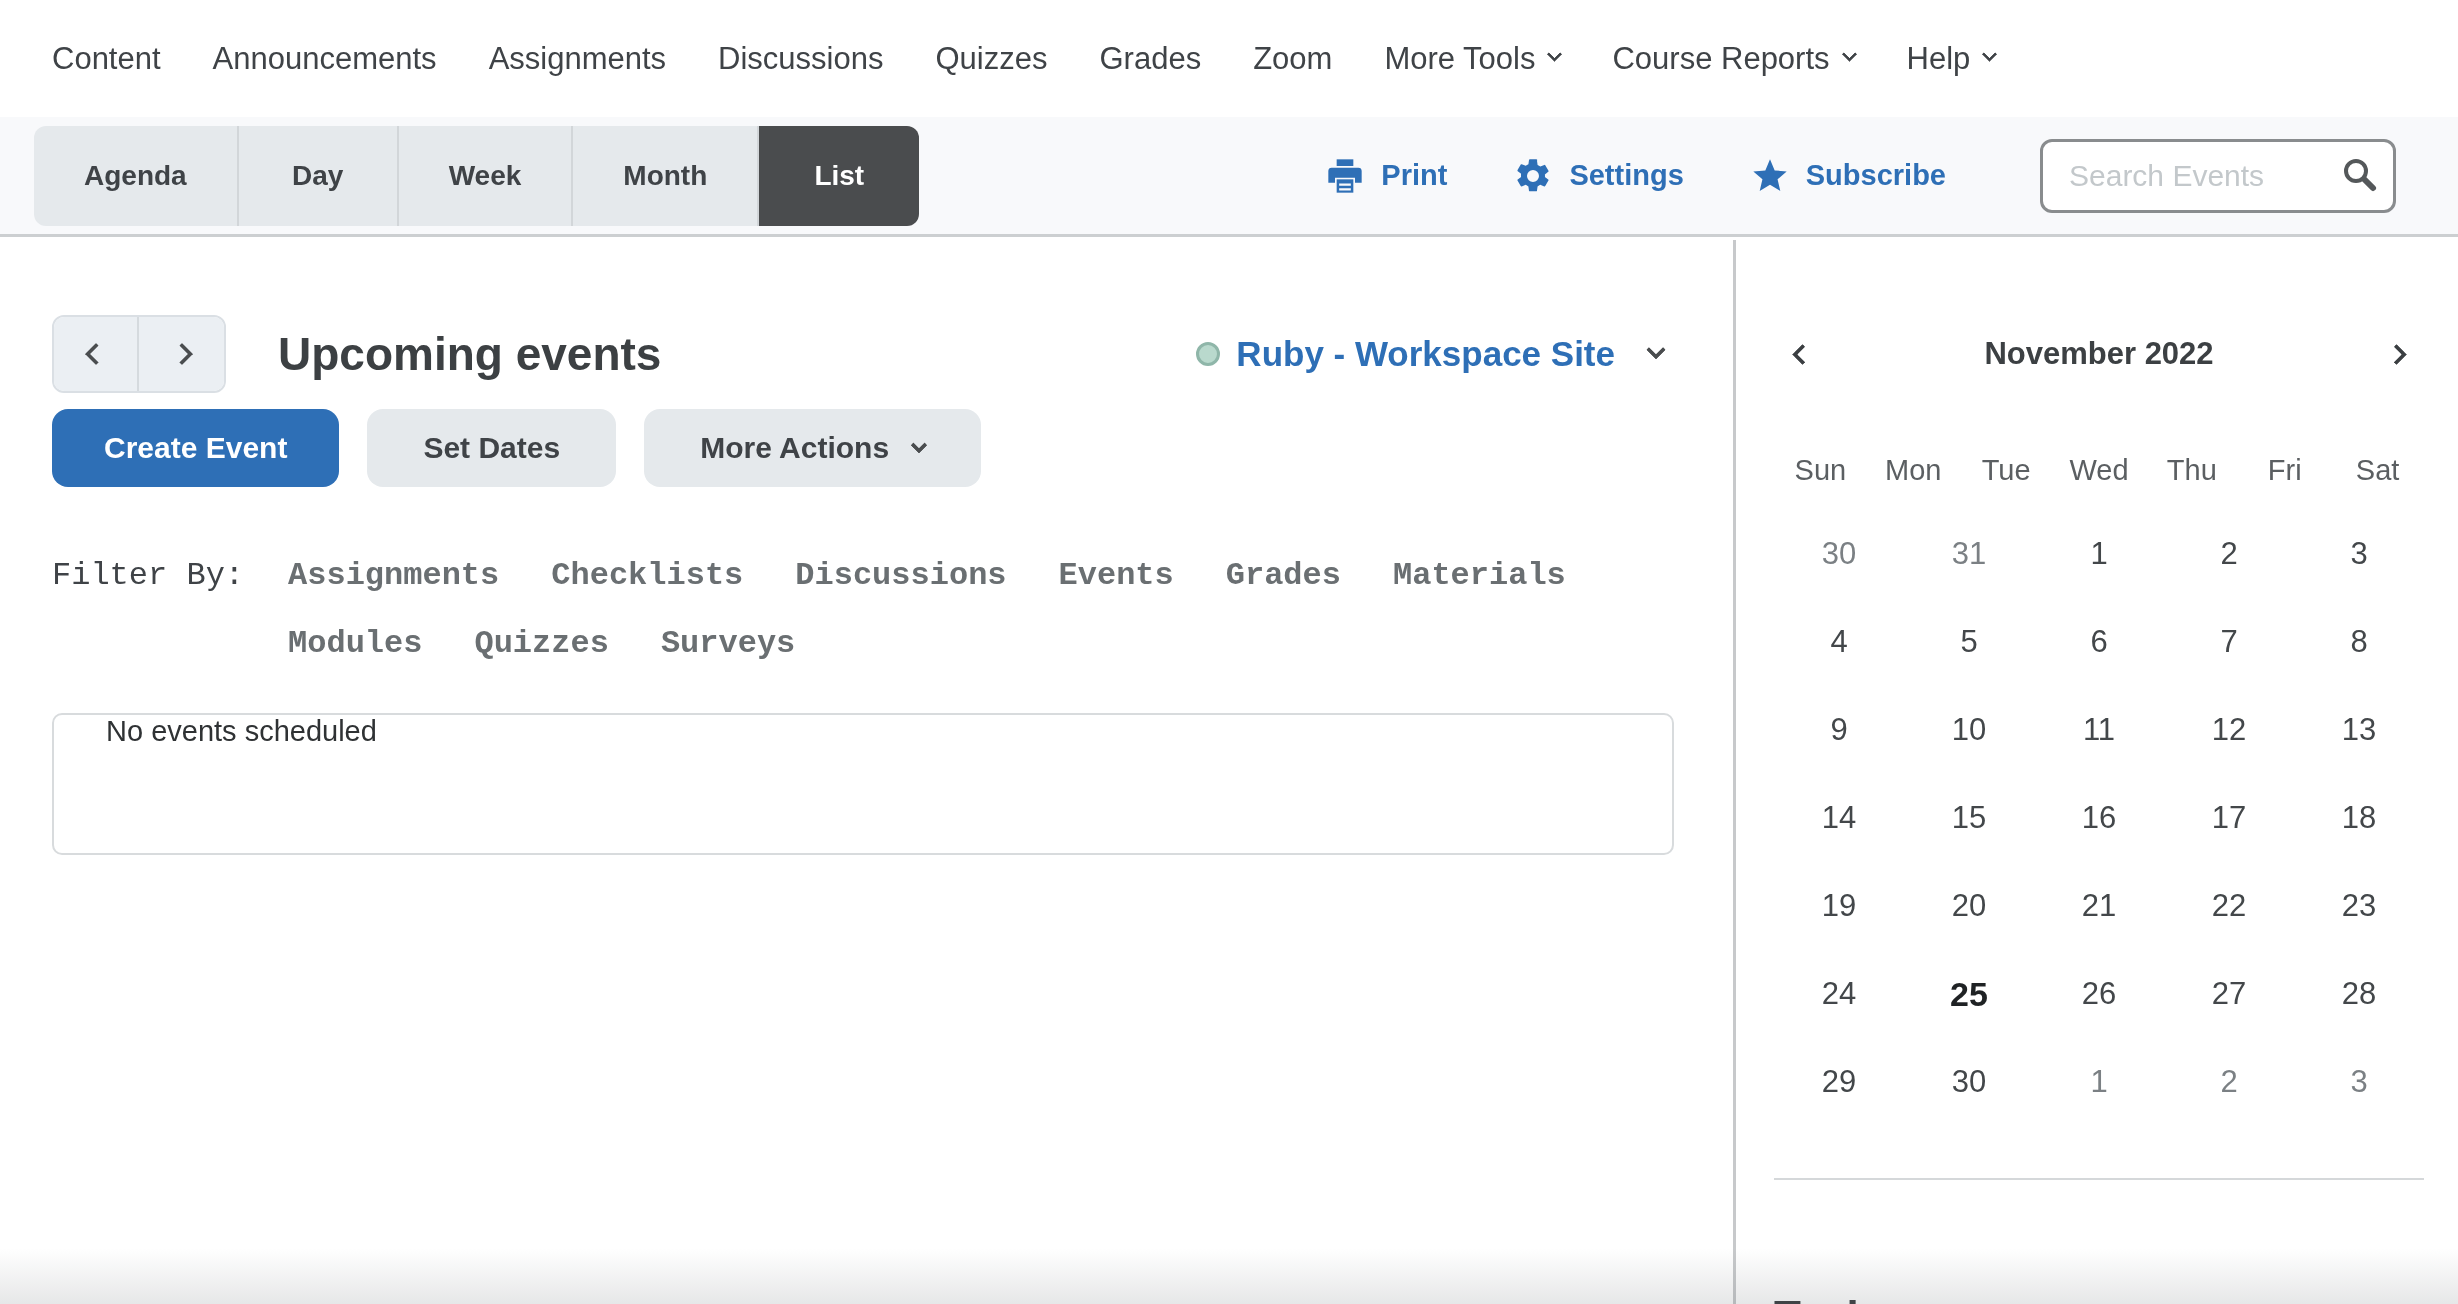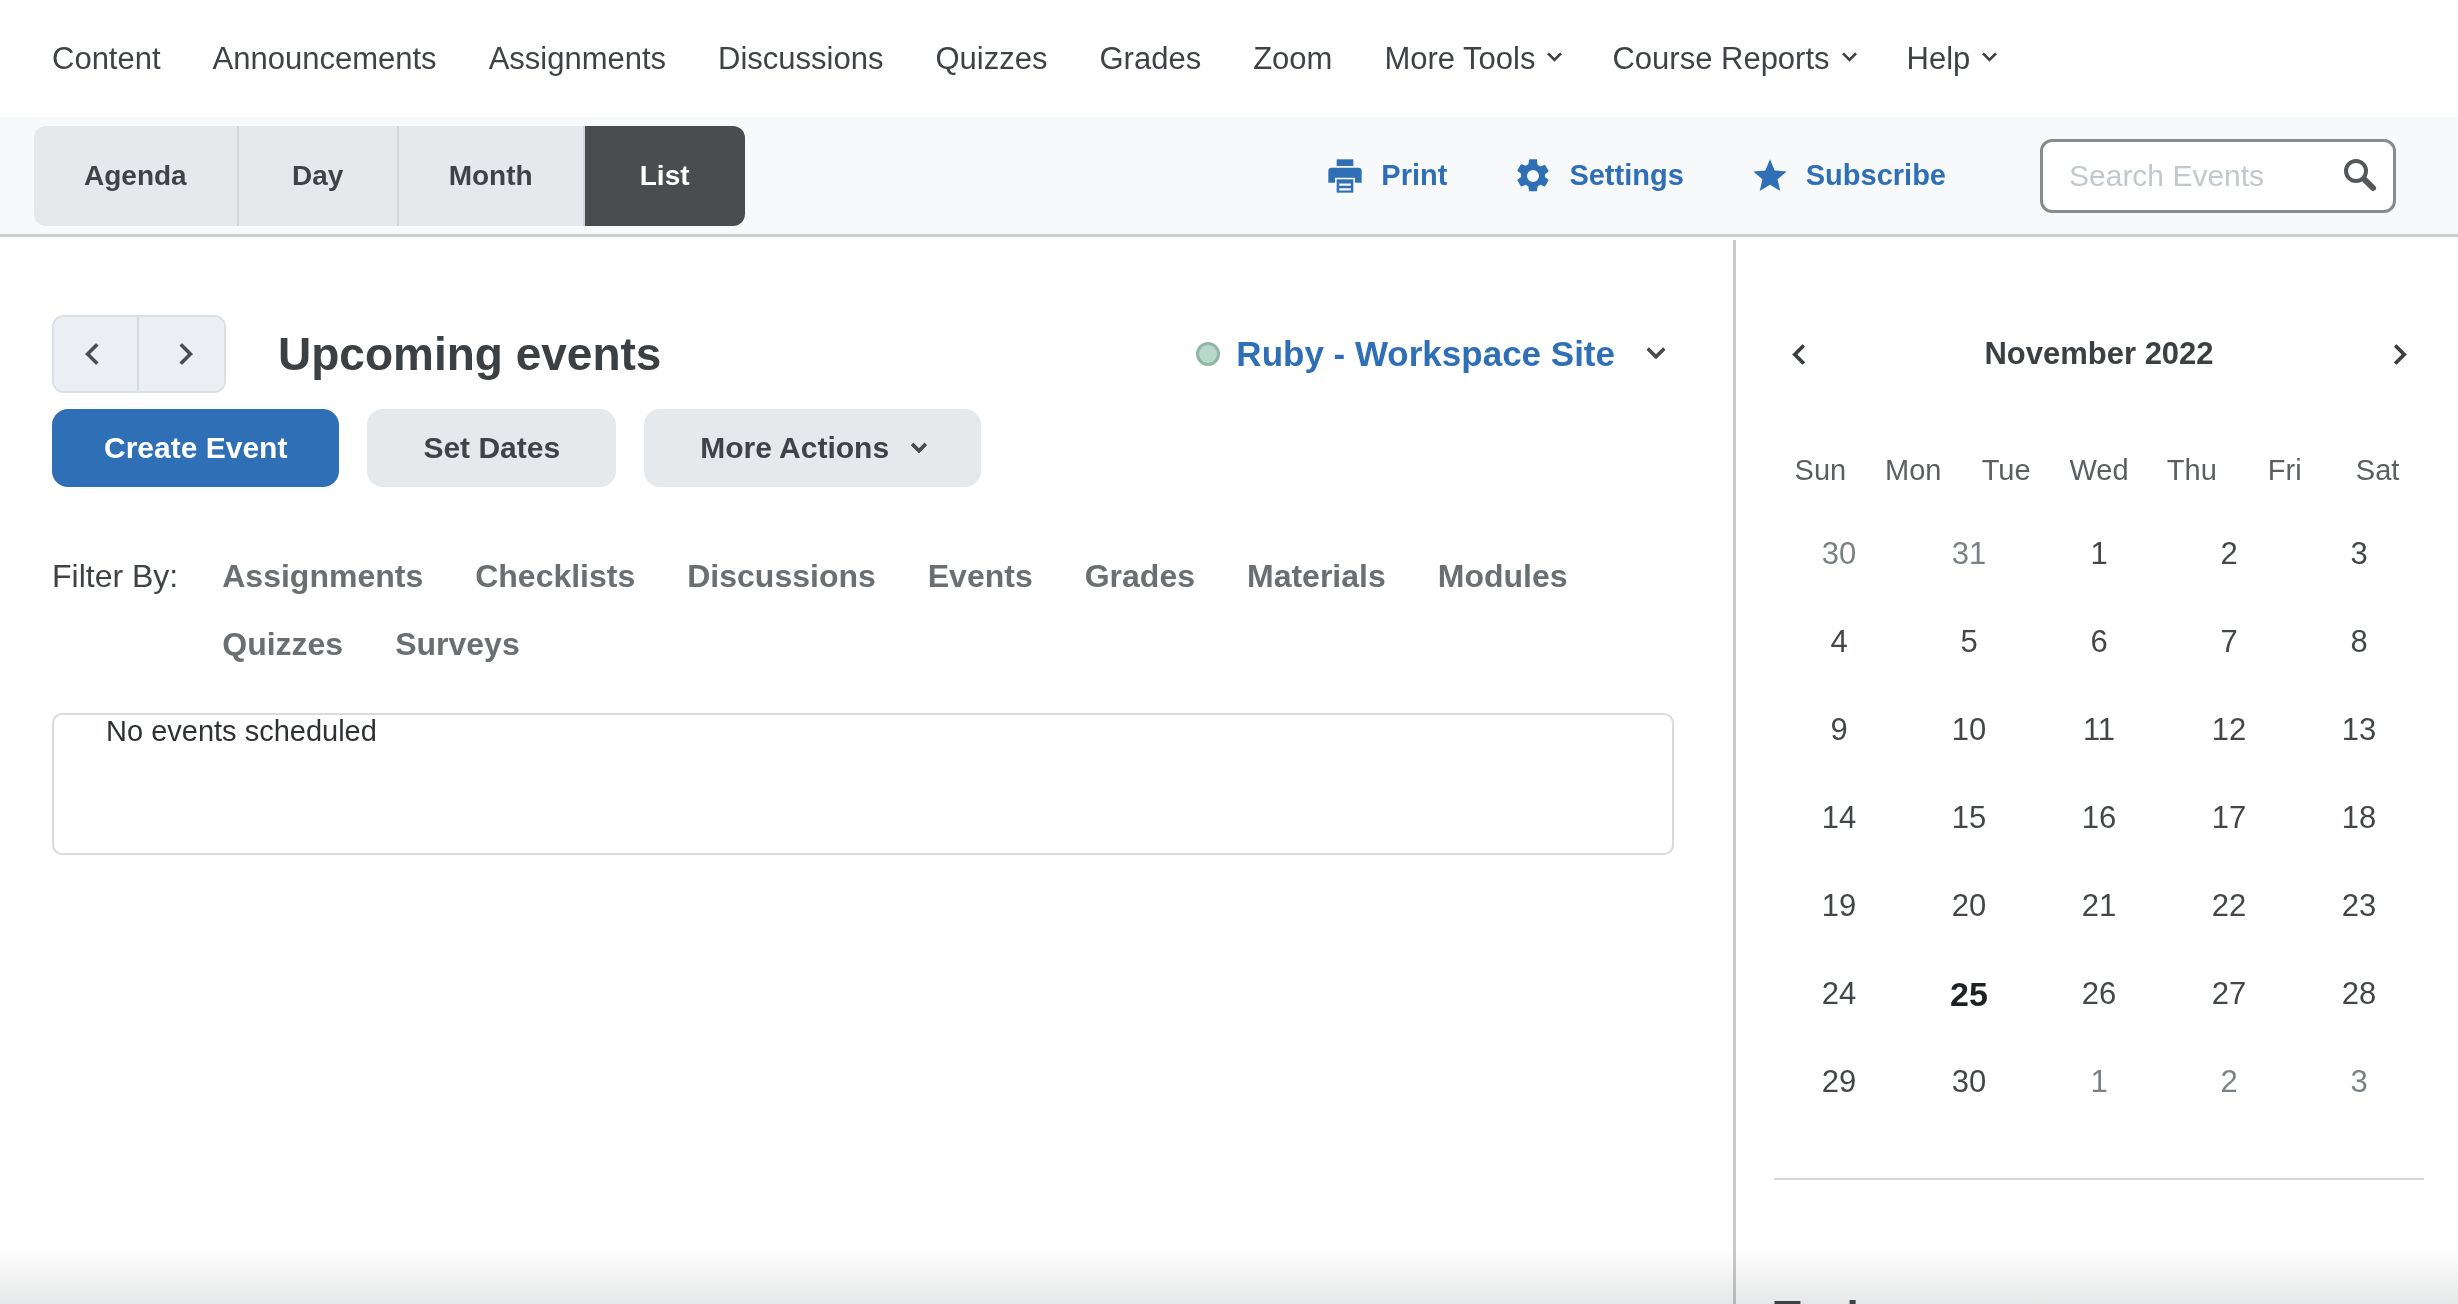--- a/index.html
+++ b/index.html
@@ -99,21 +99,21 @@
 
   .actions-row { display:flex; gap:28px; margin:16px 0 0 52px; }
   .btn {
     height:78px; border:none; border-radius:16px; font-size:30px; font-weight:bold;
     cursor:pointer; font-family:inherit; display:flex; align-items:center;
   }
   .btn-primary { background:#2e6fb6; color:#ffffff; padding:0 52px; }
   .btn-subtle  { background:#e5e9ec; color:#3f4347; padding:0 56px; }
   .btn-subtle .caret-down { margin-left:24px; color:#4a4d4f; width:12px; height:12px; }
 
-  .filter-row { display:flex; margin:66px 0 0 52px; align-items:flex-start; }
+  .filter-row { display:flex; margin:66px 0 0 52px; align-items:flex-start;font-family:Liberation Mono, monospace; }
   .filter-label { font-size:32px; color:#3f4347; margin-right:44px; line-height:46px; white-space:nowrap; }
   .filter-links { display:flex; flex-wrap:wrap; column-gap:52px; row-gap:22px; width:1400px; }
   .filter-links a {
     font-size:32px; font-weight:bold; color:#6a6f72; text-decoration:none;
     line-height:46px; cursor:pointer; white-space:nowrap;
   }
 
   .empty-box {
     margin:46px 0 0 52px; width:1622px; height:142px;
     border:2px solid #d8dbdd; border-radius:10px; background:#ffffff;
@@ -189,20 +189,21 @@
   <a>
     <span>Help</span>
     <span class="caret nav-caret"></span>
   </a>
 </header>
 
 <div class="toolbar">
   <div class="views">
     <button class="view-btn">Agenda</button>
     <button class="view-btn">Day</button>
+    <button class="view-btn">Week</button>
     <button class="view-btn">Month</button>
     <button class="view-btn selected">List</button>
   </div>
 
   <div class="toolbar-right">
     <button class="tb-action">
       <svg viewBox="0 0 24 24">
         <path d="M7 2h10v4H7z"></path>
         <path d="M4 7h16a2 2 0 0 1 2 2v7h-4v-3H6v3H2V9a2 2 0 0 1 2-2z"></path>
         <path d="M7 14h10v8H7z"></path>

